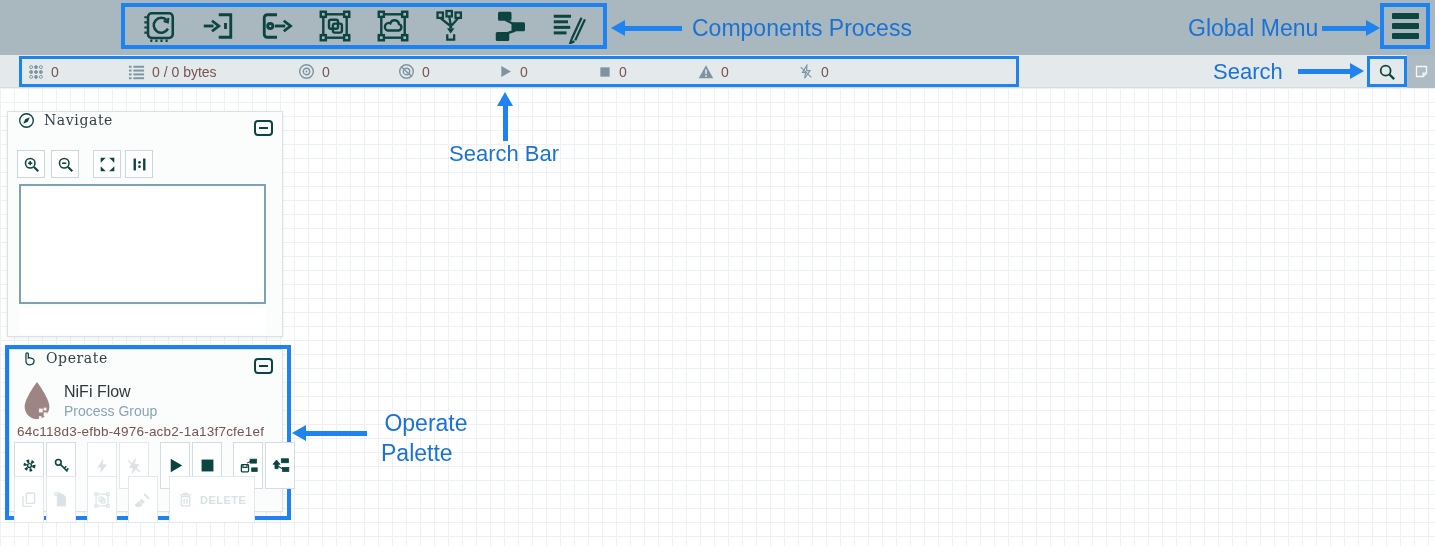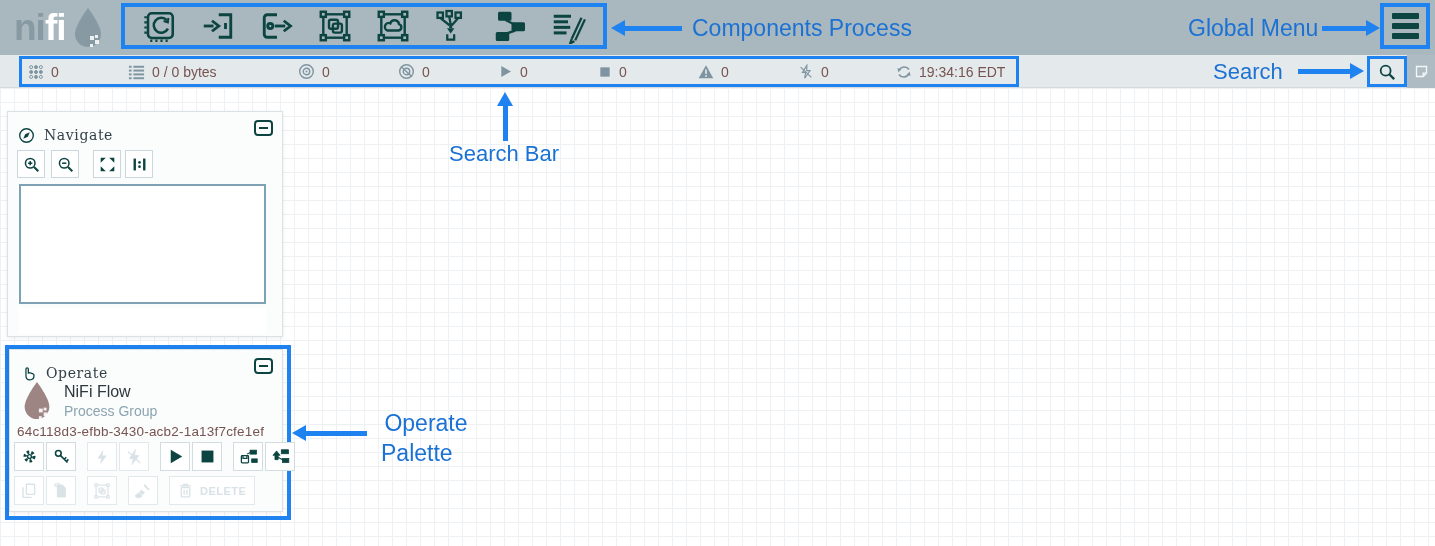--- a/index.html
+++ b/index.html
@@ -34,21 +34,21 @@
   .bulletin-sq { position:absolute; left:1407px; top:55px; width:28px; height:33px; background:#aebbc3;
     display:flex; align-items:center; justify-content:center; color:#f4f7f8; }
 
   
   .canvas { position:absolute; left:0; top:88px; width:1435px; height:458px; background:#ffffff;
     background-image:linear-gradient(#eef1f3 1px, transparent 1px), linear-gradient(90deg, #eef1f3 1px, transparent 1px);
     background-size:14px 14px; }
 
   
   .panel { position:absolute; background:#fbfcfc; border:1px solid #dbe2e5; box-shadow:0 1px 4px rgba(0,0,0,.08); }
-  .panel-header { position:absolute; left:0; top:8px; right:0; height:30px; display:flex; align-items:center; padding:0 10px; gap:9px;
+  .panel-header { position:absolute; left:0; top:0; right:0; height:30px; display:flex; align-items:flex-start; padding:0 10px; gap:9px;
     color:#39474e; }
   .panel-title { font-family:"DejaVu Serif", serif; font-size:14px; letter-spacing:.6px; color:#324148; }
   .collapse-btn { position:absolute; right:9px; top:8px; width:19px; height:16px; border:2px solid #0b4441; border-radius:4px;
     display:flex; align-items:center; justify-content:center; cursor:pointer; background:transparent; }
   .collapse-btn .minus { width:9px; height:2px; background:#0b4441; }
 
   #navigate-panel { left:7px; top:111px; width:276px; height:226px; }
   .nav-buttons { position:absolute; left:9px; top:38px; display:flex; }
   .sq-btn { width:28px; height:28px; background:#fff; border:1px solid #ccd7db; display:flex; align-items:center; justify-content:center;
     color:#0b4441; cursor:pointer; }
@@ -56,21 +56,21 @@
   .minimap { position:absolute; left:11px; top:72px; width:247px; height:120px; background:#fff; border:2px solid #7fa1b5; }
   .minimap-strip { position:absolute; left:11px; top:196px; width:247px; height:26px; background:#fff; }
 
   #operate-annotation-box { position:absolute; left:5px; top:345px; width:286px; height:175px; border:4px solid #1e82f0; }
   #operate-panel { left:9px; top:349px; width:274px; height:163px; }
   .flow-logo { position:absolute; left:8px; top:30px; }
   .flow-name { position:absolute; left:54px; top:33px; font-size:16px; font-weight:500; color:#2e383d; }
   .flow-type { position:absolute; left:54px; top:53px; font-size:14px; color:#8ba4b1; }
   .flow-id { position:absolute; left:7px; top:74px; font-size:13.5px; color:#775351; letter-spacing:.2px; }
   .op-row { position:absolute; left:4px; display:flex; align-items:center; }
-  .op-btn { width:30px; height:29px; background:#fff; border:1px solid #d3dde1; display:flex; align-items:center; justify-content:center;
+  .op-btn { width:30px; height:47px; background:#fff; border:1px solid #d3dde1; display:flex; align-items:center; justify-content:center;
     color:#0b4441; cursor:pointer; margin-right:2px; }
   .op-btn.disabled { color:#d9e2e6; border-color:#e2e9ec; cursor:default; }
   .op-gap { width:9px; }
   .delete-btn { width:86px; justify-content:flex-start; padding-left:7px; gap:6px; }
   .delete-label { font-size:11px; font-weight:bold; letter-spacing:.5px; color:#d9e2e6; }
 
   
   .ann-text { position:absolute; color:#1b72d4; font-size:23px; font-weight:500; white-space:nowrap; }
   .ah-line { position:absolute; height:5px; background:#1e82f0; }
   .av-line { position:absolute; width:5px; background:#1e82f0; }
@@ -79,34 +79,20 @@
   .head-right { border-top:8px solid transparent; border-bottom:8px solid transparent; border-left:14px solid #1e82f0; }
   .head-up    { border-left:8px solid transparent; border-right:8px solid transparent; border-bottom:14px solid #1e82f0; }
   svg { display:block; }
 </style>
 </head>
 <body>
 
 <div id="app">
 
   <div class="topbar">
-    <div class="logo">
-      <span class="logo-text"><span class="logo-ni">ni</span><span class="logo-fi">fi</span></span>
-      <span class="logo-drop">
-        <svg width="40" height="44" viewBox="0 0 40 44">
-          <path d="M20 2 C20 2 7 19 7 28 a13 13 0 0 0 26 0 C33 19 20 2 20 2 Z" fill="#8799a3"></path>
-          <g fill="#ffffff" opacity=".85">
-            <rect x="22" y="30" width="4" height="4"></rect>
-              <rect x="27" y="34" width="4" height="4"></rect>
-            <rect x="22" y="38" width="3" height="3"></rect>
-              <rect x="27" y="29" width="3" height="3"></rect>
-          </g>
-        </svg>
-      </span>
-    </div>
 
     <div class="components-box">
       <span class="ctb-icon">
         <svg width="36" height="36" viewBox="0 0 24 24" fill="none" stroke="currentColor" stroke-width="1.7">
           <rect x="4" y="3.5" width="16.5" height="16.5" rx="2.5"></rect>
           <path d="M16.6 8.2 A5 5 0 1 0 17.3 13.8"></path>
           <path d="M17.6 6.6 l-.4 3 -2.8-1" stroke-width="1.4"></path>
           <line x1="5.5" y1="21.8" x2="19" y2="21.8" stroke-dasharray="1.4 2"></line>
           <line x1="2.4" y1="5.5" x2="2.4" y2="18" stroke-dasharray="1.4 2"></line>
         </svg>
@@ -298,31 +284,20 @@
   <div class="status-item" style="left:798px;">
     <span>
       <svg width="16" height="16" viewBox="0 0 18 18" fill="none" stroke="currentColor" stroke-width="1.3">
         <polygon points="10,1.5 5,9.5 8.5,9.5 7.5,16 13.5,7.5 9.8,7.5"></polygon>
         <line x1="3" y1="3.5" x2="15" y2="15"></line>
       </svg>
     </span>
     <span class="val">0</span>
   </div>
 
-  <div class="status-item" style="left:896px;">
-    <span>
-      <svg width="16" height="16" viewBox="0 0 18 18" fill="none" stroke="currentColor" stroke-width="1.8">
-        <path d="M14.6 6.2 A6.2 6.2 0 0 0 3.6 7.2"></path>
-        <path d="M3.4 11.8 A6.2 6.2 0 0 0 14.4 10.8"></path>
-        <polygon points="1.6,4.6 5.8,6.1 2.6,9.2" fill="currentColor" stroke="none"></polygon>
-        <polygon points="16.4,13.4 12.2,11.9 15.4,8.8" fill="currentColor" stroke="none"></polygon>
-      </svg>
-    </span>
-    <span class="val">19:34:16 EDT</span>
-  </div>
 
   <div>
     <div class="ann-text" style="left:1213px; top:59px; font-size:22px;">Search</div>
     <div class="ah-line" style="left:1298px; top:69px; width:54px;"></div>
     <div class="head head-right" style="left:1350px; top:63px;"></div>
   </div>
   <div class="search-box">
     <span>
       <svg width="18" height="18" viewBox="0 0 20 20" fill="none" stroke="currentColor" stroke-width="2">
         <circle cx="8.5" cy="8.5" r="5.5"></circle>
@@ -421,21 +396,21 @@
         <g fill="#ffffff" opacity=".9">
           <rect x="22" y="30" width="4" height="4"></rect>
             <rect x="27" y="34" width="4" height="4"></rect>
           <rect x="22" y="38" width="3" height="3"></rect>
             <rect x="27" y="29" width="3" height="3"></rect>
         </g>
       </svg>
     </span>
     <span class="flow-name">NiFi Flow</span>
     <span class="flow-type">Process Group</span>
-    <span class="flow-id">64c118d3-efbb-3430-acb2-1a13f7cfe1ef</span>
+    <span class="flow-id">64c118d3-efbb-4976-acb2-1a13f7cfe1ef</span>
 
     <div class="op-row" style="top:92px;">
       <div class="op-btn">
         <svg width="19" height="19" viewBox="0 0 24 24" fill="none" stroke="currentColor">
           <circle cx="12" cy="12" r="5.6" stroke-width="4" stroke-dasharray="3 2.6"></circle>
           <circle cx="12" cy="12" r="2.4" stroke-width="1.8"></circle>
         </svg>
       </div>
       <div class="op-btn">
         <svg width="19" height="19" viewBox="0 0 24 24" fill="none" stroke="currentColor" stroke-width="2">

